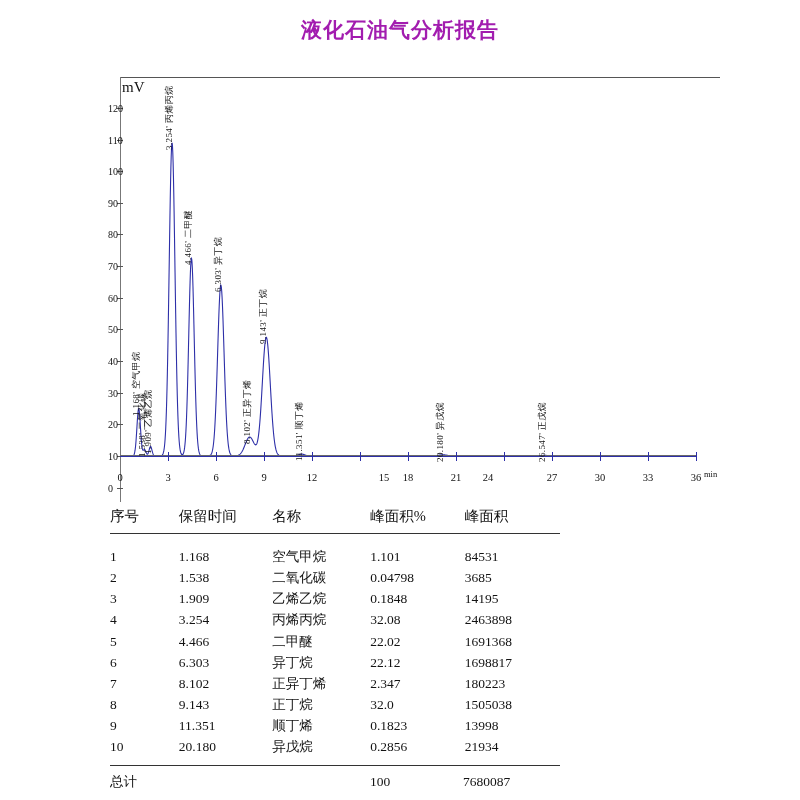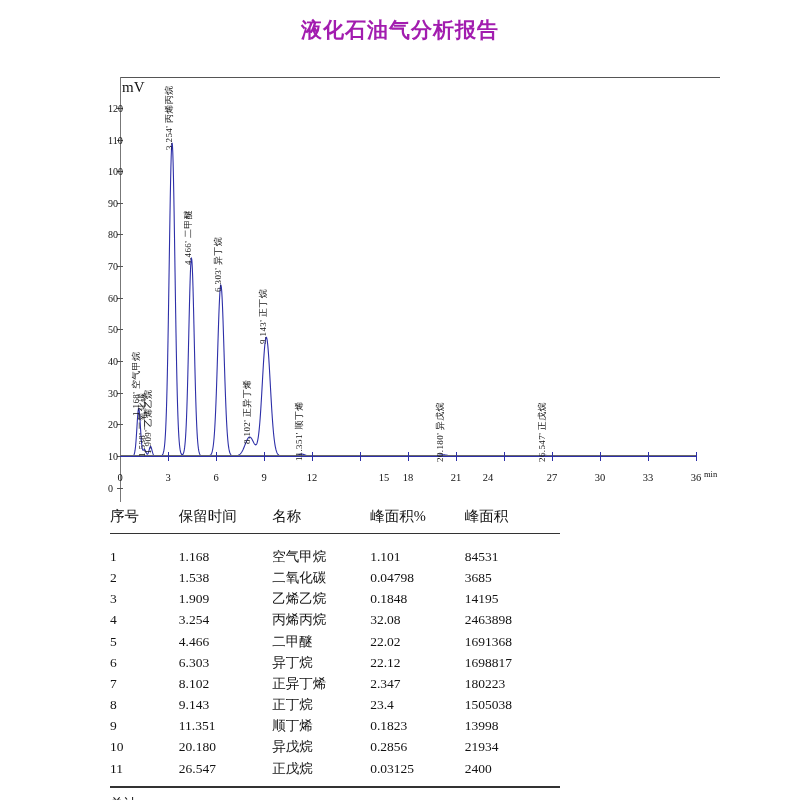--- a/index.html
+++ b/index.html
@@ -264,43 +264,36 @@
           <td class="c-idx">7</td>
           <td class="c-rt">8.102</td>
           <td class="c-name">正异丁烯</td>
           <td class="c-pct">2.347</td>
           <td class="c-area">180223</td>
         </tr>
         <tr>
           <td class="c-idx">8</td>
           <td class="c-rt">9.143</td>
           <td class="c-name">正丁烷</td>
-          <td class="c-pct">23.4</td>
+          <td class="c-pct">32.0</td>
           <td class="c-area">1505038</td>
         </tr>
         <tr>
           <td class="c-idx">9</td>
           <td class="c-rt">11.351</td>
           <td class="c-name">顺丁烯</td>
           <td class="c-pct">0.1823</td>
           <td class="c-area">13998</td>
         </tr>
         <tr>
           <td class="c-idx">10</td>
           <td class="c-rt">20.180</td>
           <td class="c-name">异戊烷</td>
           <td class="c-pct">0.2856</td>
           <td class="c-area">21934</td>
-        </tr>
-        <tr>
-          <td class="c-idx">11</td>
-          <td class="c-rt">26.547</td>
-          <td class="c-name">正戊烷</td>
-          <td class="c-pct">0.03125</td>
-          <td class="c-area">2400</td>
         </tr>
       </tbody>
   </table>
   <div id="total-rule"></div>
   <table>
     <tbody>
       <tr id="total-row">
         <td class="c-idx">总计</td>
         <td class="c-rt"></td>
         <td class="c-name"></td>

